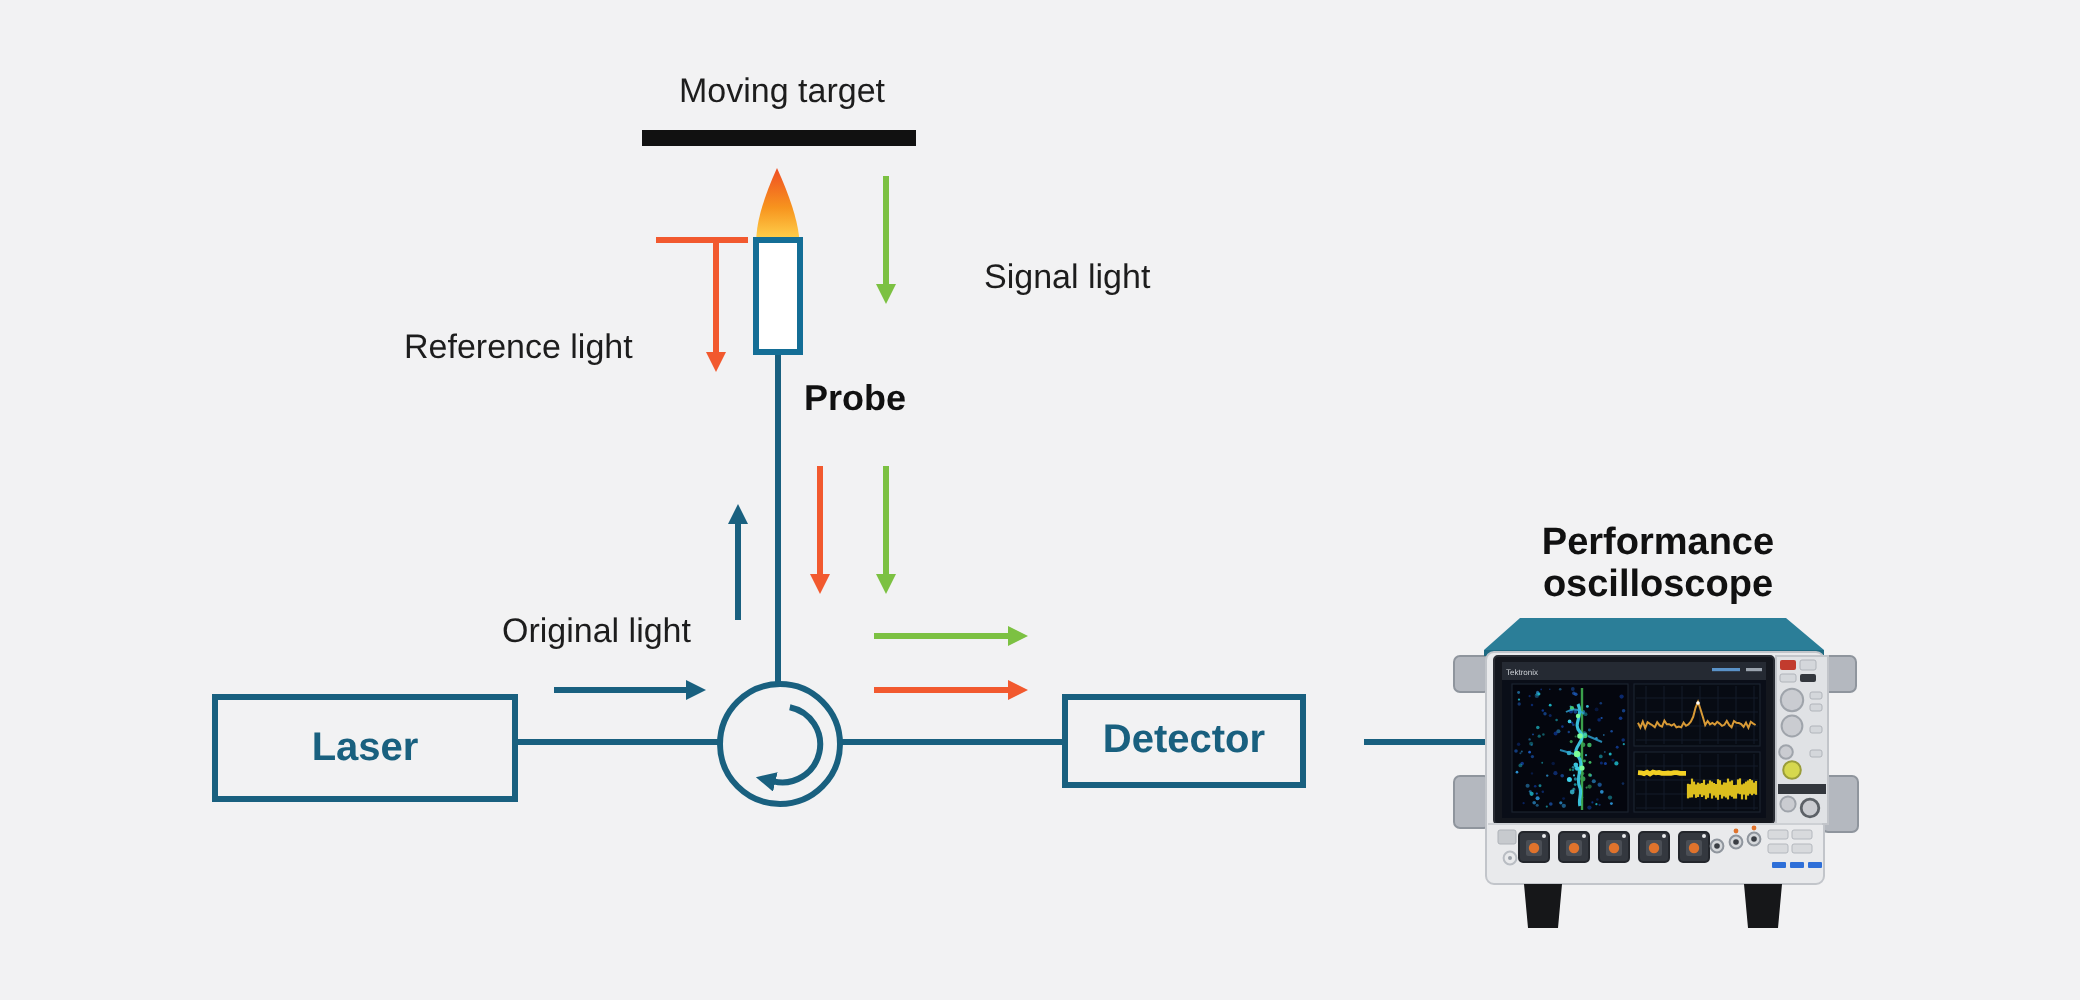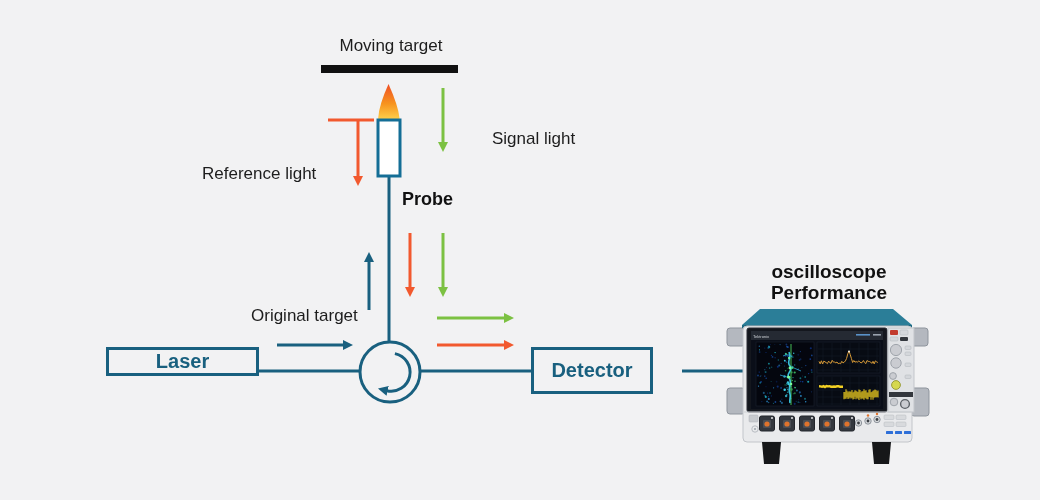--- a/index.html
+++ b/index.html
@@ -12,21 +12,21 @@
   #stage{position:absolute;inset:0;width:1040px;height:500px;padding-left:44px;}
   #diagram-svg{position:absolute;left:0;top:0;}
   .lbl{position:absolute;color:#1d1d1d;font-size:17px;white-space:nowrap;}
   .lbl-bold{font-weight:700;color:#111;}
   .device-box{
     position:absolute;box-sizing:border-box;
     border:3px solid #19607f;background:#f2f2f3;
     display:flex;align-items:center;justify-content:center;
     color:#19607f;font-weight:700;font-size:20px;
   }
-  #laser-box{left:106px;top:347px;width:153px;height:29px;}
+  #laser-box{left:106px;top:347px;width:153px;height:54px;}
   #detector-box{left:531px;top:347px;width:122px;height:47px;}
   #moving-target-label{left:291px;top:36px;width:200px;text-align:center;}
   #signal-light-label{left:468px;top:129px;margin-left:24px;}
   #reference-light-label{left:202px;top:164px;}
   #probe-label{left:402px;top:189px;font-size:18px;}
   #original-light-label{left:251px;top:306px;}
   #oscilloscope-label{
     position:absolute;left:749px;top:261px;width:160px;
     text-align:center;font-weight:700;font-size:19px;line-height:21px;color:#111;
   }
@@ -86,32 +86,32 @@
 
     <line x1="277" y1="345" x2="344" y2="345" stroke="#19607f" stroke-width="3" marker-end="url(#ah-teal)"></line>
     <line x1="437" y1="318" x2="505" y2="318" stroke="#7cc142" stroke-width="3" marker-end="url(#ah-green)"></line>
     <line x1="437" y1="345" x2="505" y2="345" stroke="#f2592e" stroke-width="3" marker-end="url(#ah-orange)"></line>
   </svg>
 
   <div class="lbl" id="moving-target-label">Moving target</div>
   <div class="lbl" id="signal-light-label">Signal light</div>
   <div class="lbl" id="reference-light-label">Reference light</div>
   <div class="lbl lbl-bold" id="probe-label">Probe</div>
-  <div class="lbl" id="original-light-label">Original target</div>
+  <div class="lbl" id="original-light-label">Original light</div>
 
   <div class="device-box" id="laser-box">
     <span>Laser</span>
   </div>
   <div class="device-box" id="detector-box">
     <span>Detector</span>
   </div>
 
   <div id="oscilloscope-label">
+    <div>Performance</div>
     <div>oscilloscope</div>
-    <div>Performance</div>
   </div>
 
   <svg id="scope-svg" width="230" height="175" viewBox="715 300 230 175">
 
     <g fill="#b4b8bf" stroke="#8f959d" stroke-width="1">
       <rect x="727" y="328" width="18" height="18" rx="3"></rect>
       <rect x="727" y="388" width="18" height="26" rx="3"></rect>
       <rect x="911" y="328" width="17" height="18" rx="3"></rect>
       <rect x="911" y="388" width="18" height="28" rx="3"></rect>
     </g>

